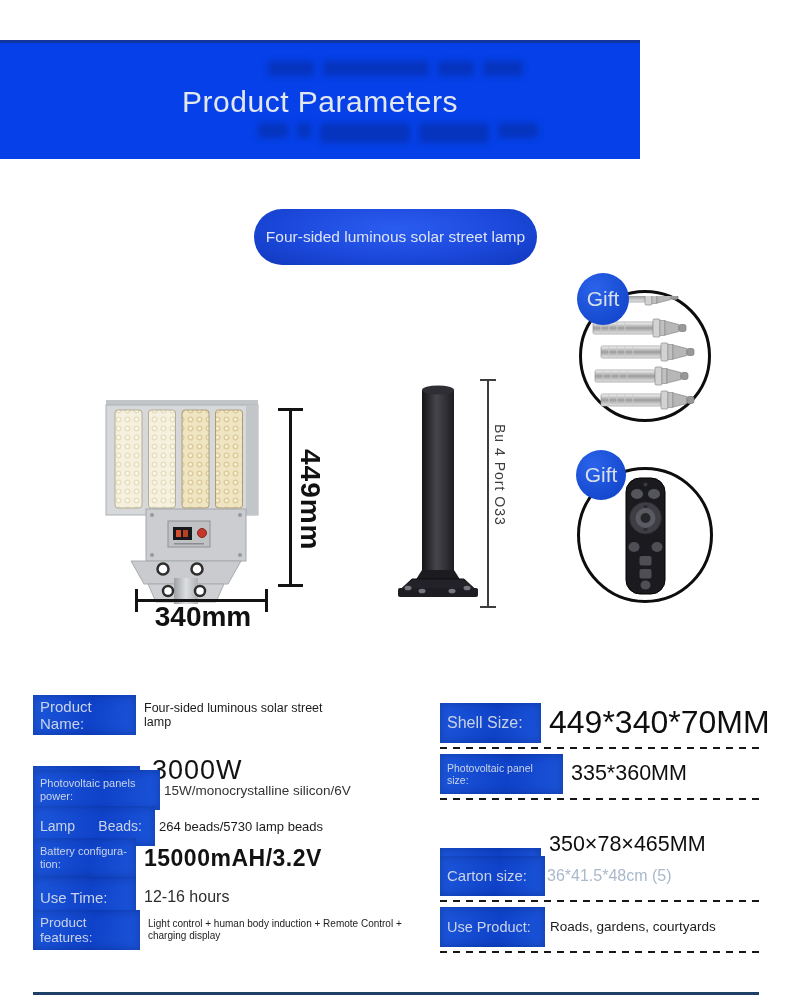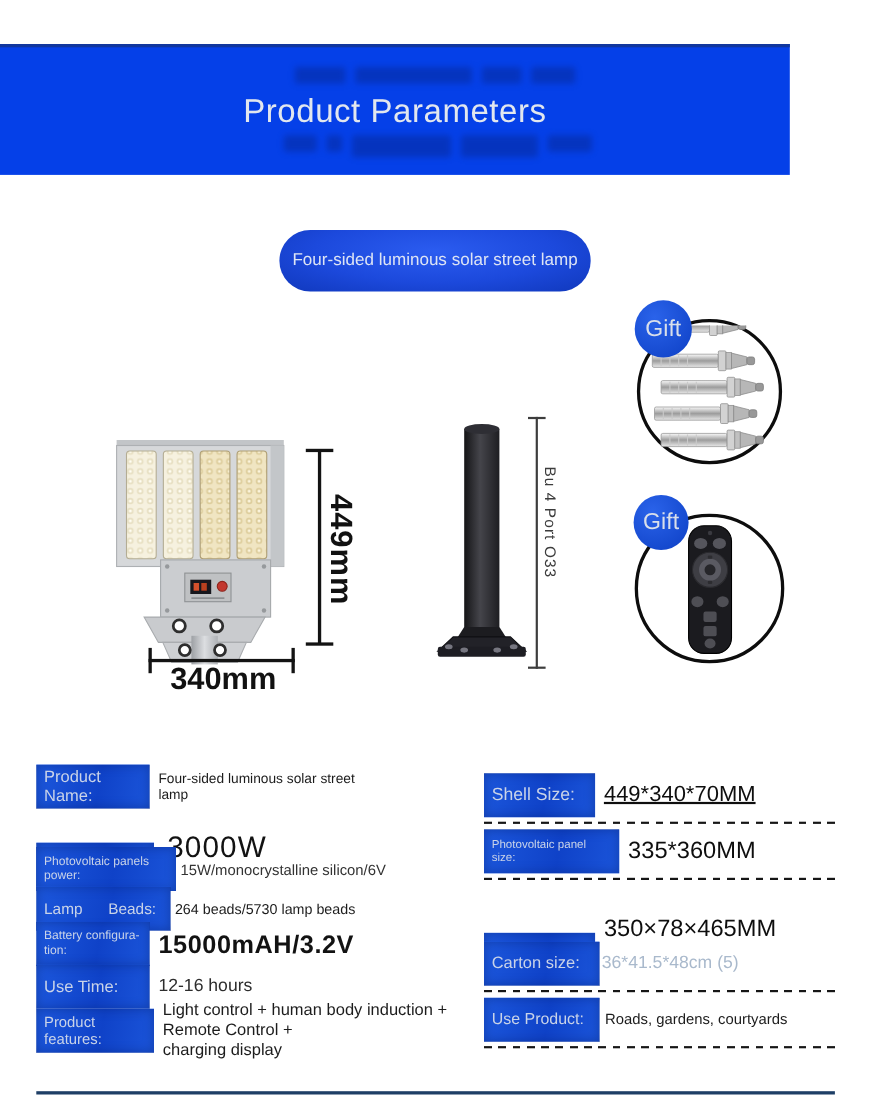--- a/index.html
+++ b/index.html
@@ -1,20 +1,20 @@
 <!DOCTYPE html>
 <html><head>
 <meta charset="utf-8">
 <style>
   html,body{margin:0;padding:0;background:#fff;}
   .page{position:relative;width:790px;height:998px;background:#ffffff;overflow:hidden;
         font-family:"Liberation Sans",sans-serif;}
 
   
-  .banner{position:absolute;left:0;top:40px;width:718px;height:116px;
+  .banner{position:absolute;left:0;top:40px;width:640px;height:116px;
           background:#0540e8;border-top:3px solid #11379e;}
   .banner-title{position:absolute;left:50%;top:42px;transform:translateX(-50%);
           color:#e2e7ee;font-size:30px;letter-spacing:.5px;white-space:nowrap;}
   .wm{position:absolute;display:flex;gap:9px;filter:blur(3px);opacity:.8;}
   .wm b{display:block;height:15px;background:#0631b4;border-radius:2px;}
   .wm-top{left:268px;top:18px;}
   .wm-bottom{left:258px;top:80px;}
 
   
   .badge{position:absolute;left:254px;top:209px;width:283px;height:56px;border-radius:28px;
@@ -70,26 +70,26 @@
   .sp-left .row-2 .val{font-size:27px;letter-spacing:1px;margin-left:12px;color:#121212;}
   .sp-left .row-3{height:36px;} .sp-left .row-3 .lbl{width:127px;height:30px;font-size:11px;line-height:1.2;}
   .sp-left .row-3 .val{font-size:13.5px;color:#333;margin-left:4px;}
   .sp-left .row-4{height:32px;} .sp-left .row-4 .lbl{width:122px;height:26px;font-size:14px;}
   .sp-left .row-4 .val{font-size:13px;margin-left:4px;}
   .sp-left .row-5{height:39px;} .sp-left .row-5 .lbl{width:103px;height:31px;font-size:11px;line-height:1.2;}
   .sp-left .row-5 .val{font-size:23px;font-weight:bold;letter-spacing:.5px;color:#121212;}
   .sp-left .row-6{height:33px;} .sp-left .row-6 .lbl{width:103px;height:26px;font-size:15px;}
   .sp-left .row-6 .val{font-size:16px;color:#2d2d2d;}
   .sp-left .row-7{height:40px;} .sp-left .row-7 .lbl{width:107px;height:29px;font-size:13.5px;}
-  .sp-left .row-7 .val{font-size:15px;line-height:1.2;}
+  .sp-left .row-7 .val{font-size:10px;line-height:1.2;}
 
   
   .sp-right .spec-item{height:51px;}
   .sp-right .row-1 .lbl{width:101px;height:18px;font-size:16px;}
-  .sp-right .row-1 .val{font-size:20px;color:#0e0e0e;text-decoration:underline;}
+  .sp-right .row-1 .val{font-size:32px;color:#0e0e0e;}
   .sp-right .row-2 .lbl{width:123px;height:28px;font-size:10.5px;}
   .sp-right .row-2 .val{font-size:21.5px;color:#0e0e0e;}
   .sp-right .row-3 .lbl{width:101px;height:26px;font-size:12.5px;margin-top:48px;}
   .sp-right .row-3 .val{font-size:21.5px;color:#0e0e0e;}
   .sp-right .row-4 .lbl{width:105px;height:28px;font-size:15px;}
   .sp-right .row-4 .val{font-size:16px;color:#a9b9cc;margin-left:2px;}
   .sp-right .row-5 .lbl{width:105px;height:27px;font-size:14.5px;}
   .sp-right .row-5 .val{font-size:13.5px;margin-left:5px;}
 
   .bottom-line{position:absolute;left:33px;top:992px;width:726px;height:3px;background:#1e3f66;}

